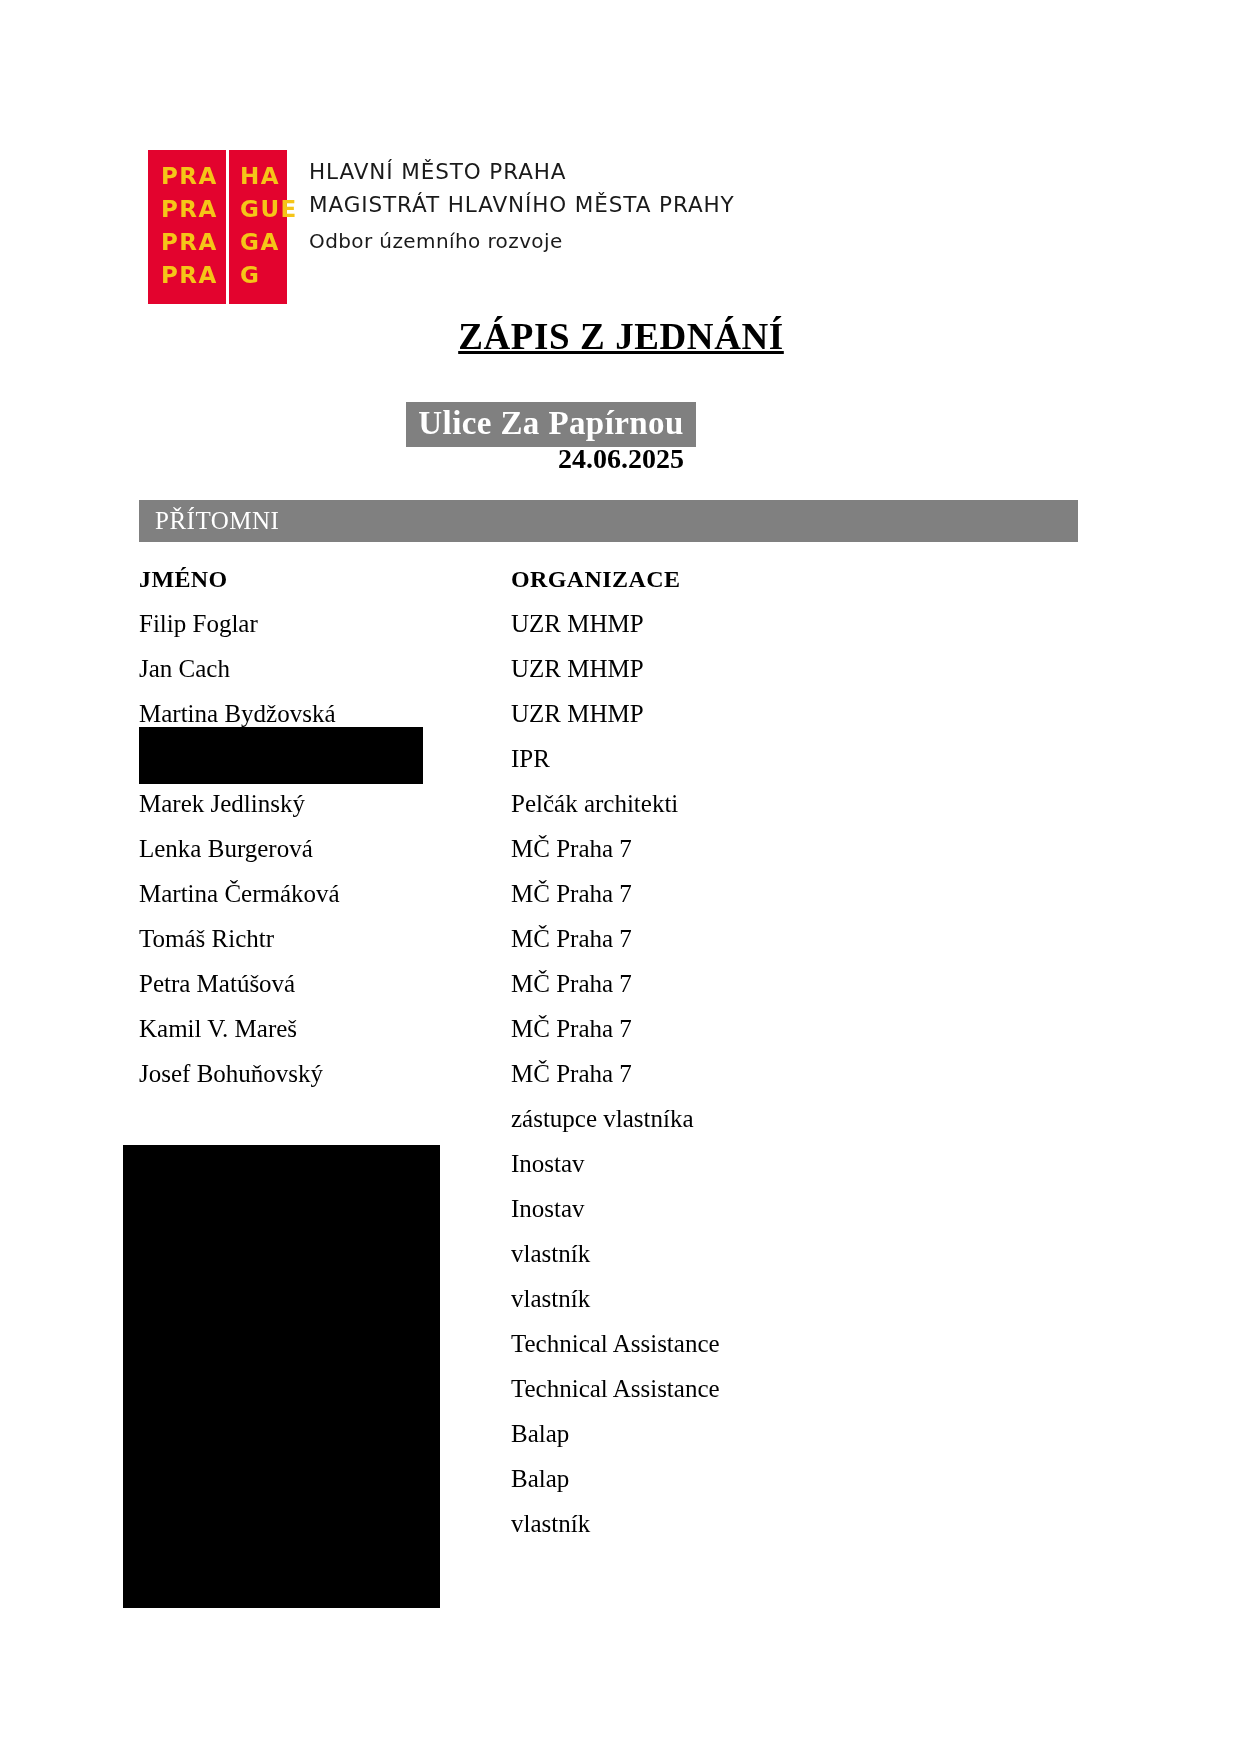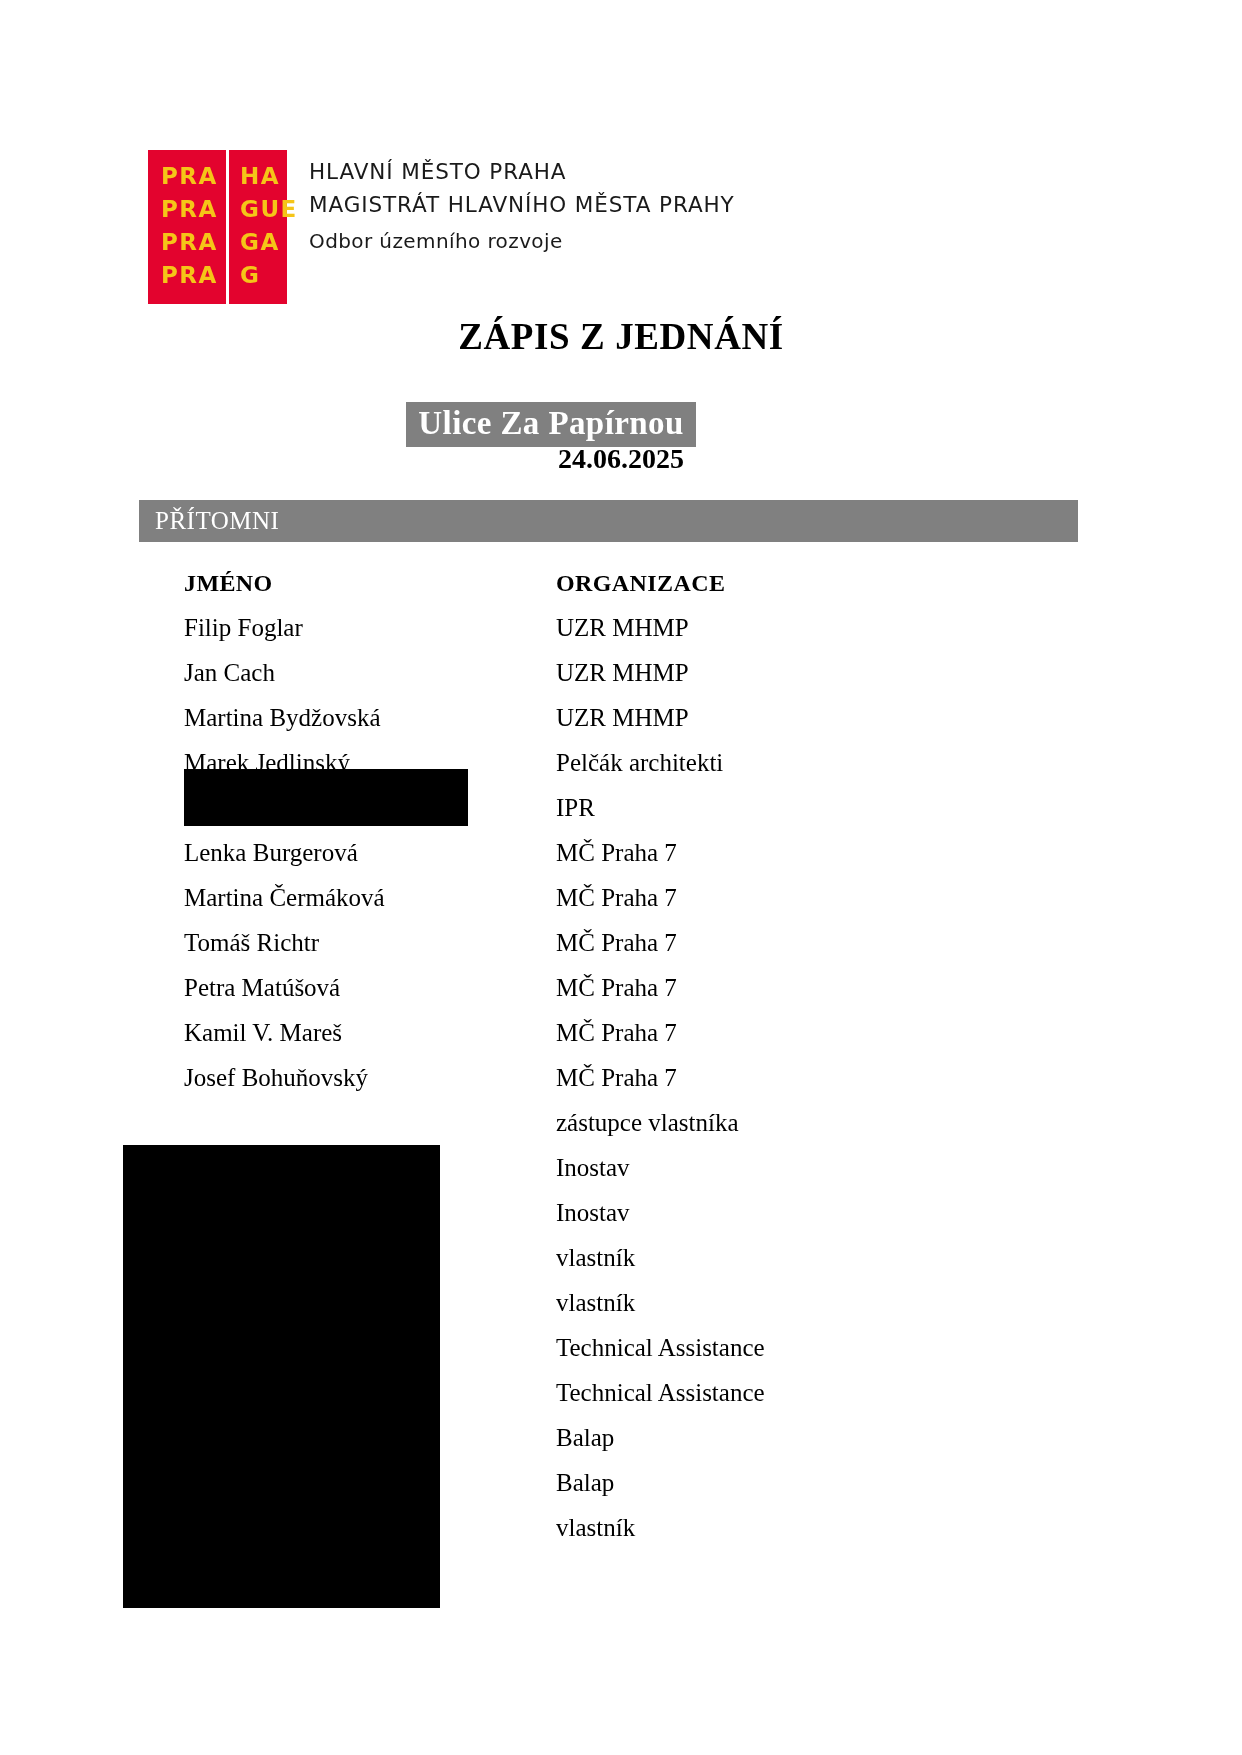--- a/index.html
+++ b/index.html
@@ -72,20 +72,21 @@
   
   .doc-title {
     position: absolute;
     left: 0;
     top: 315px;
     width: 1242px;
     text-align: center;
     font-size: 37px;
     font-weight: 700;
     letter-spacing: 0.6px;
+    text-decoration: underline;
   }
   .subtitle-wrap {
     position: absolute;
     left: 0;
     top: 402px;
     width: 1102px;
     text-align: center;
   }
   .subtitle {
     display: inline-block;
@@ -128,22 +129,21 @@
   
   .table {
     position: absolute;
     left: 139px;
     top: 556px;
     width: 939px;
   }
   .trow {
     display: flex;
     height: 45px;
-    align-items: flex-end;
-    margin-left: 45px;
+    align-items: center;
   }
   .col-name {
     width: 372px;
     flex: 0 0 372px;
     font-size: 25px;
     line-height: 36px;
   }
   .col-org {
     flex: 1 1 auto;
     font-size: 25px;
@@ -220,30 +220,30 @@
       </div>
       <div class="trow">
         <div class="col-name">Jan Cach</div>
         <div class="col-org">UZR MHMP</div>
       </div>
       <div class="trow">
         <div class="col-name">Martina Bydžovská</div>
         <div class="col-org">UZR MHMP</div>
       </div>
       <div class="trow">
-        <div class="col-name">Marek Jedlinský</div>
-        <div class="col-org">Pelčák architekti</div>
-      </div>
-      <div class="trow">
         <div class="col-name">
           <span class="redacted-name w1"></span>
         </div>
         <div class="col-org">IPR</div>
       </div>
       <div class="trow">
+        <div class="col-name">Marek Jedlinský</div>
+        <div class="col-org">Pelčák architekti</div>
+      </div>
+      <div class="trow">
         <div class="col-name">Lenka Burgerová</div>
         <div class="col-org">MČ Praha 7</div>
       </div>
       <div class="trow">
         <div class="col-name">Martina Čermáková</div>
         <div class="col-org">MČ Praha 7</div>
       </div>
       <div class="trow">
         <div class="col-name">Tomáš Richtr</div>
         <div class="col-org">MČ Praha 7</div>

